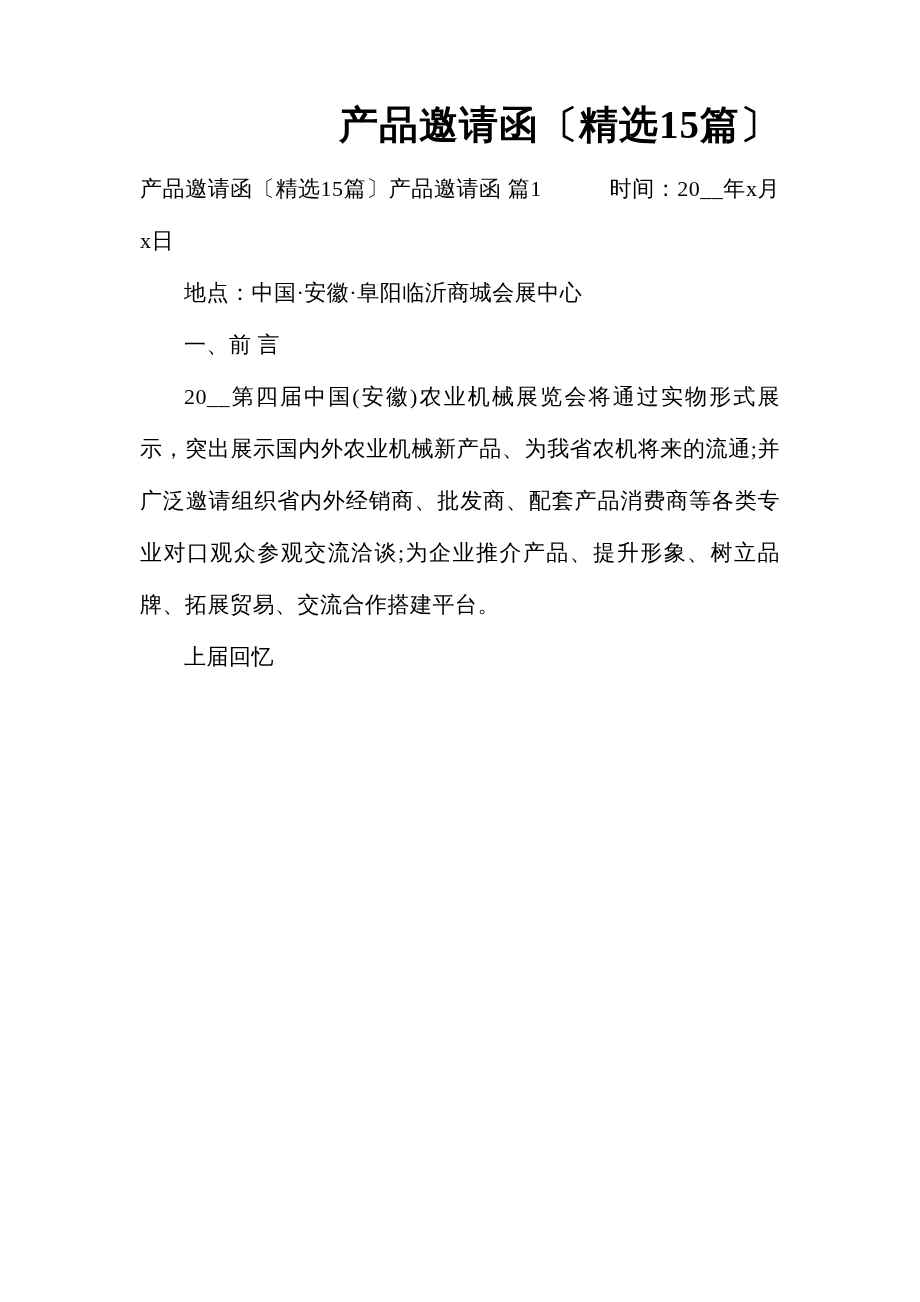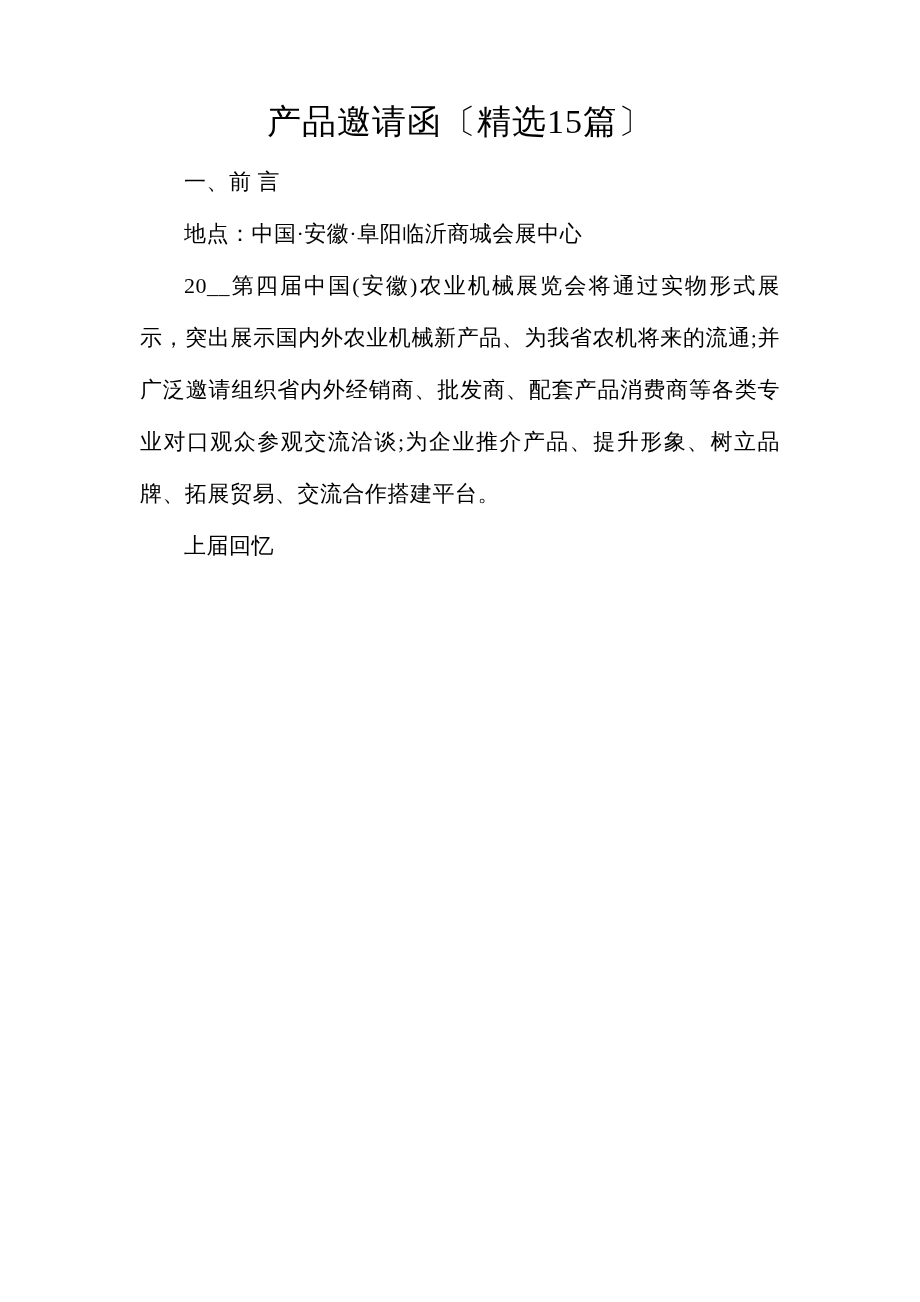--- a/index.html
+++ b/index.html
@@ -12,23 +12,23 @@
     min-height: 1302px;
     box-sizing: border-box;
     margin: 0 auto;
     padding: 98px 140px 80px 140px;
     background: #ffffff;
     color: #000000;
     font-family: "Liberation Serif", "DejaVu Serif", serif;
   }
   .doc-title {
     margin: 0 0 10px 0;
-    text-align: center;
-    font-size: 34px;
-    font-weight: normal;
+    text-align: right;
+    font-size: 39px;
+    font-weight: bold;
     line-height: 1.4;
     letter-spacing: 1px;
   }
   .para {
     margin: 0;
     font-size: 22px;
     line-height: 52px;
     text-align: justify;
     word-break: break-all;
     letter-spacing: 0.5px;
@@ -37,24 +37,25 @@
     text-indent: 2em;
   }
 </style>
 </head>
 <body>
 
 <div class="page">
 
   <h1 class="doc-title">产品邀请函〔精选15篇〕</h1>
 
+  <p class="para">产品邀请函〔精选15篇〕产品邀请函 篇1　　　时间：20__年x月x日</p>
+
+  <p class="para indent">地点：中国·安徽·阜阳临沂商城会展中心</p>
 
   <p class="para indent">一、前 言</p>
-
-  <p class="para indent">地点：中国·安徽·阜阳临沂商城会展中心</p>
 
 
   <p class="para indent">20__第四届中国(安徽)农业机械展览会将通过实物形式展示，突出展示国内外农业机械新产品、为我省农机将来的流通;并广泛邀请组织省内外经销商、批发商、配套产品消费商等各类专业对口观众参观交流洽谈;为企业推介产品、提升形象、树立品牌、拓展贸易、交流合作搭建平台。</p>
 
   <p class="para indent">上届回忆</p>
 
 
 </div>
 
 </body></html>

